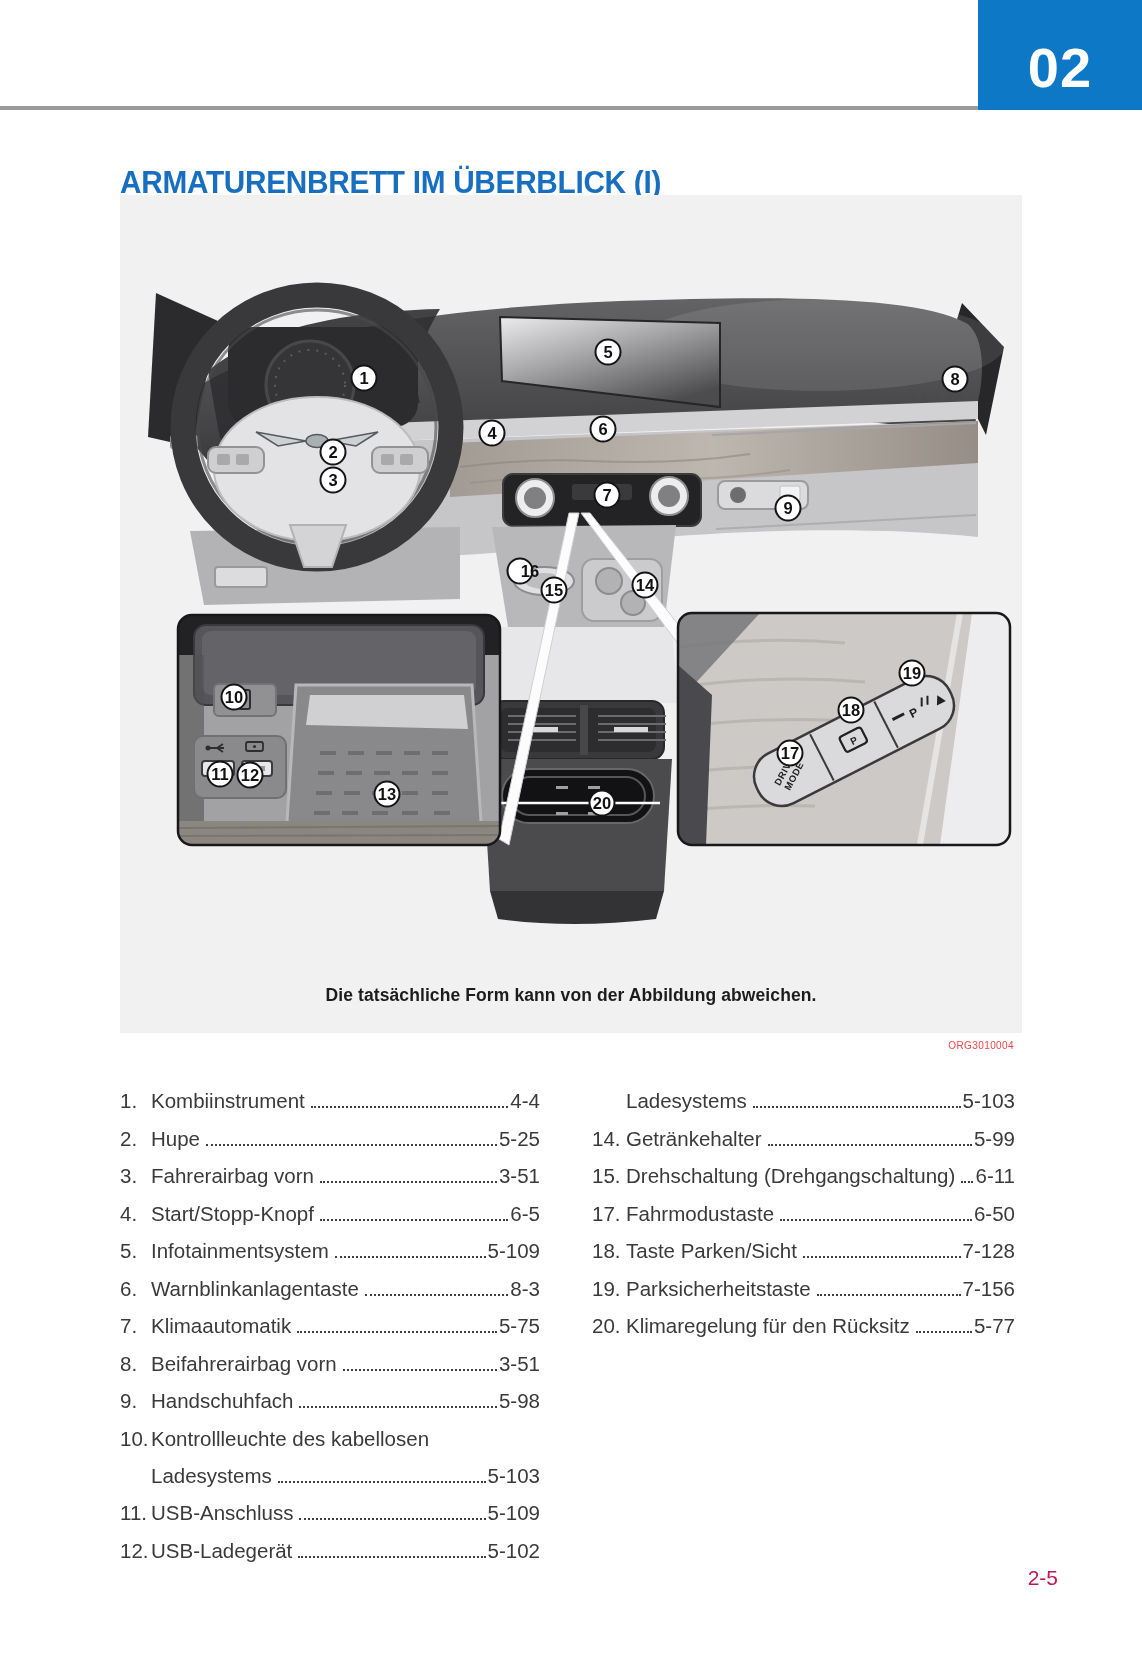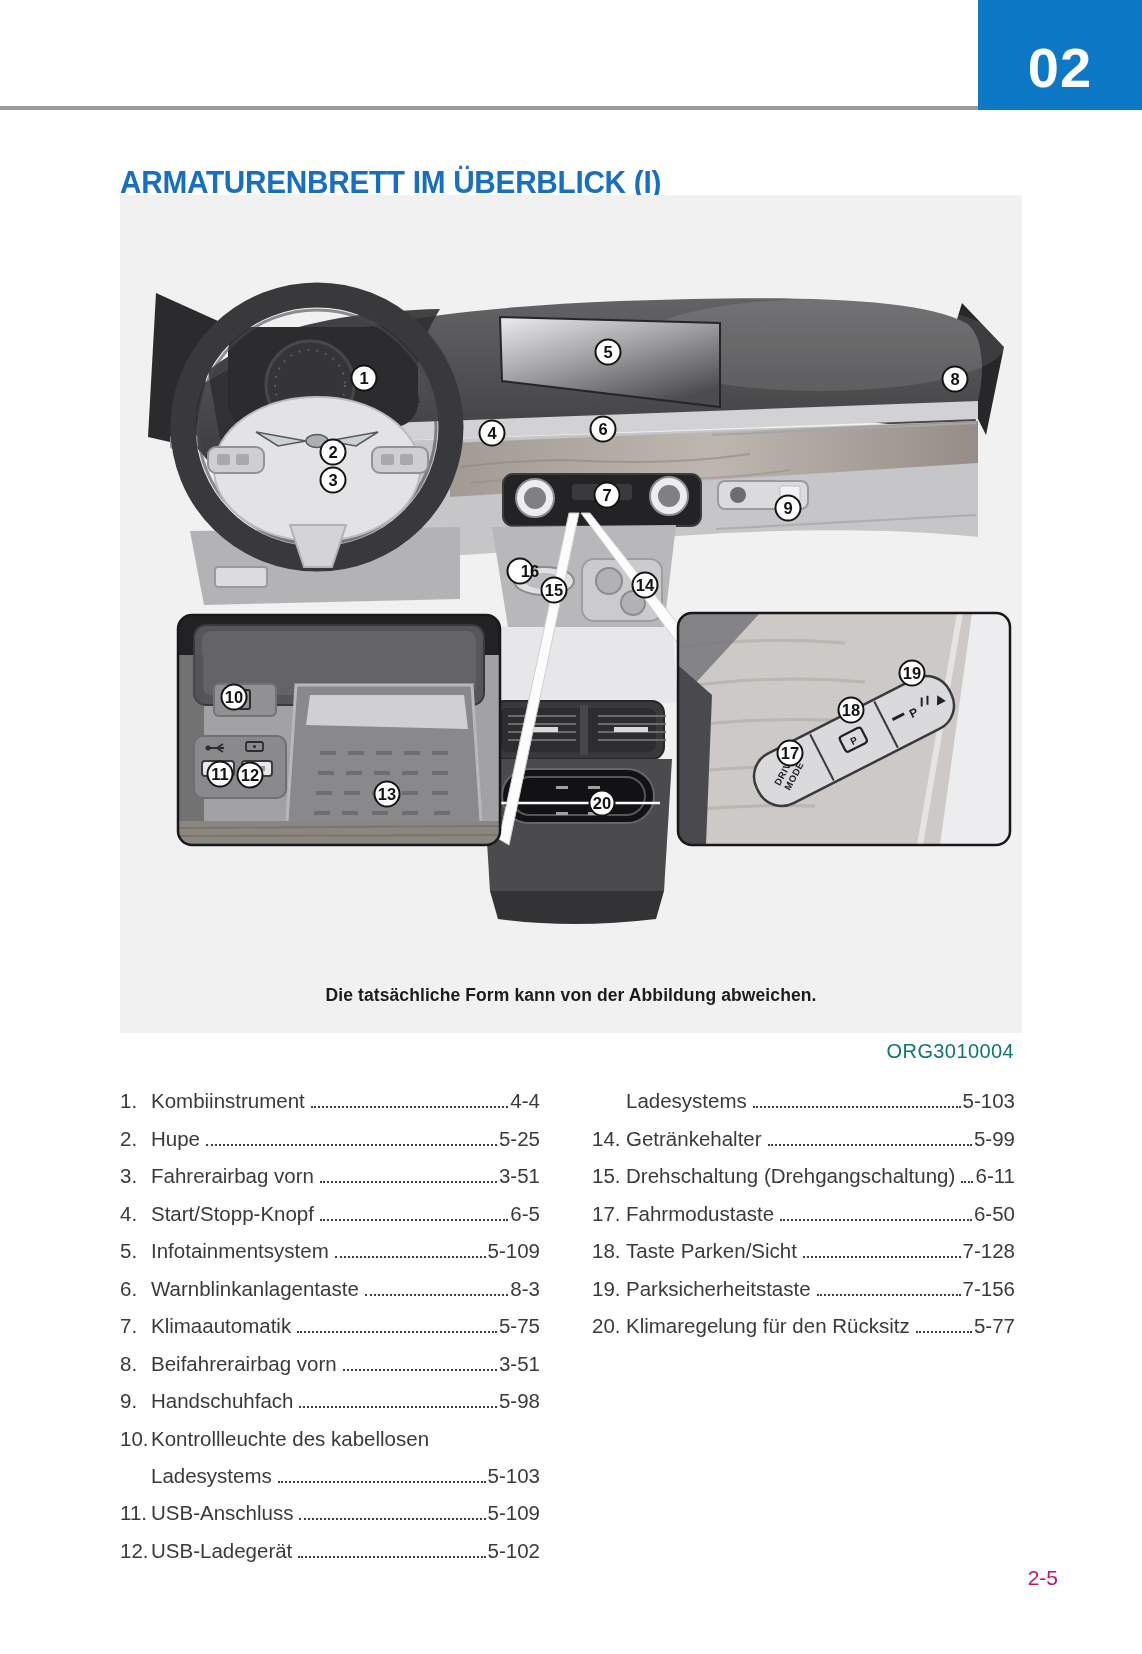--- a/index.html
+++ b/index.html
@@ -15,21 +15,21 @@
   
   .figure{position:absolute;left:120px;top:195px;width:902px;height:838px;background:#f1f1f2;}
   .figure svg{position:absolute;left:0;top:0;}
   .callout{position:absolute;width:27px;height:27px;border-radius:50%;background:#ffffff;
         border:2.5px solid #141414;box-sizing:border-box;transform:translate(-50%,-50%);
         display:flex;align-items:center;justify-content:center;
         font-size:16.5px;font-weight:bold;color:#111;z-index:6;}
   .fig-caption{position:absolute;left:0;top:790px;width:100%;text-align:center;
         font-size:17.5px;font-weight:bold;color:#1c1c1c;letter-spacing:.1px;}
   .fig-code{position:absolute;left:120px;top:1040px;width:894px;text-align:right;
-        font-size:20px;color:#0f766e;letter-spacing:.4px;}
+        font-size:10px;color:#ef4444;letter-spacing:.4px;}
   
   .legend{position:absolute;left:120px;top:1088px;width:902px;}
   .col{position:absolute;top:0;}
   .col-left{left:0;width:420px;}
   .col-right{left:472px;width:423px;}
   .lrow{margin-bottom:11.5px;font-size:20.5px;color:#3a3a3a;}
   .lline{display:flex;align-items:baseline;line-height:26px;}
   .lline + .lline{margin-top:11px;}
   .no{flex:0 0 31px;}
   .col-right .no{flex:0 0 34px;}

